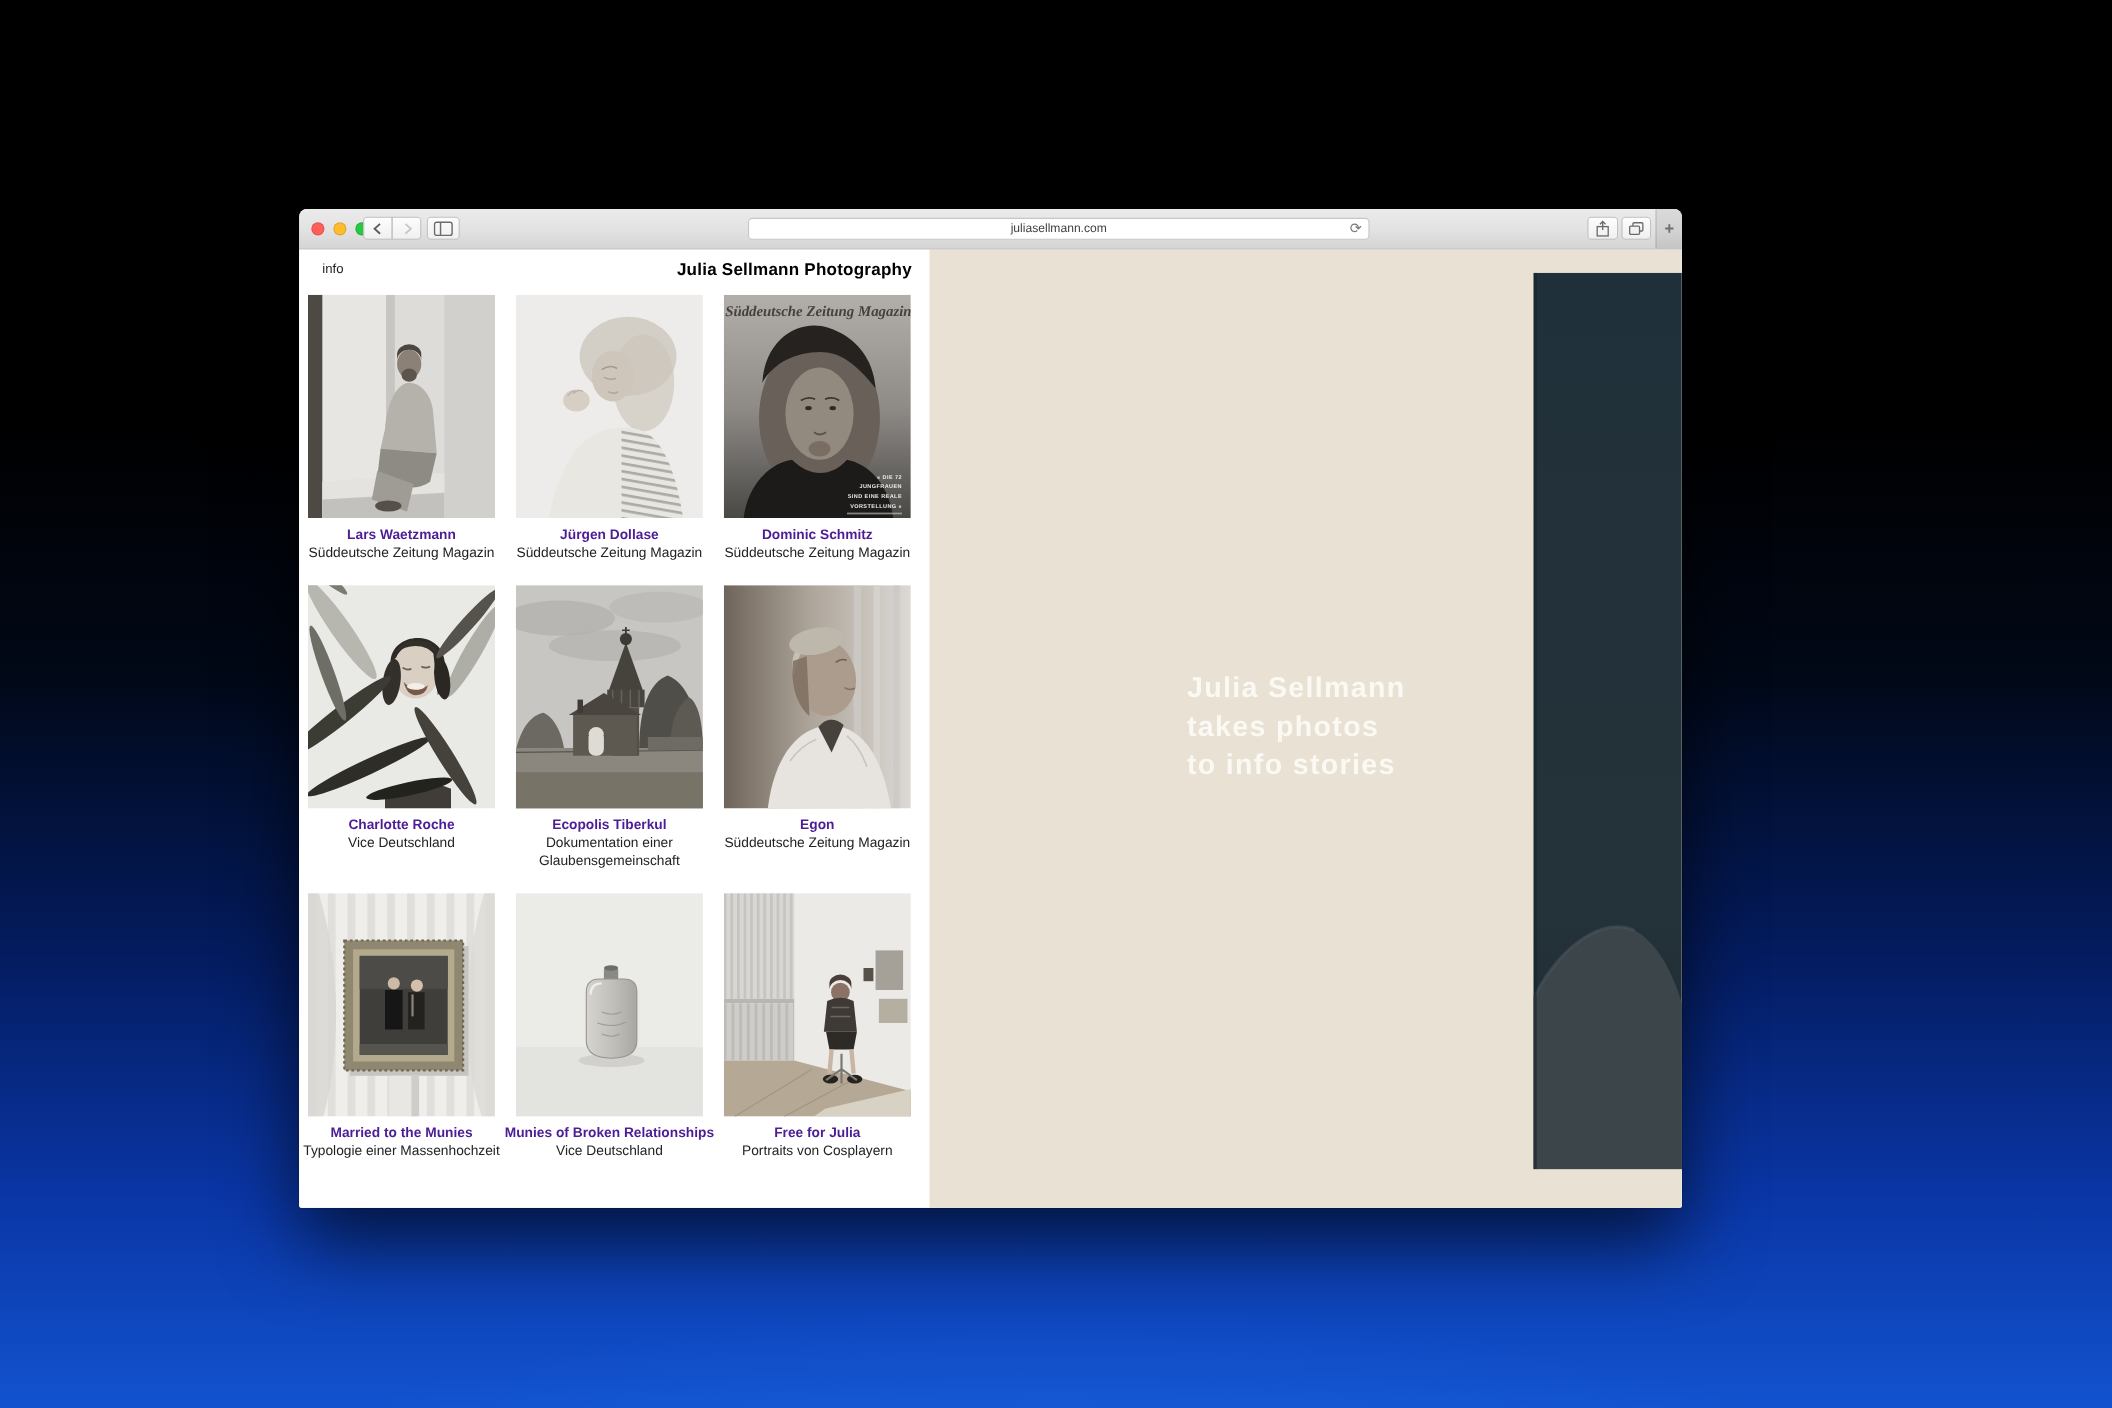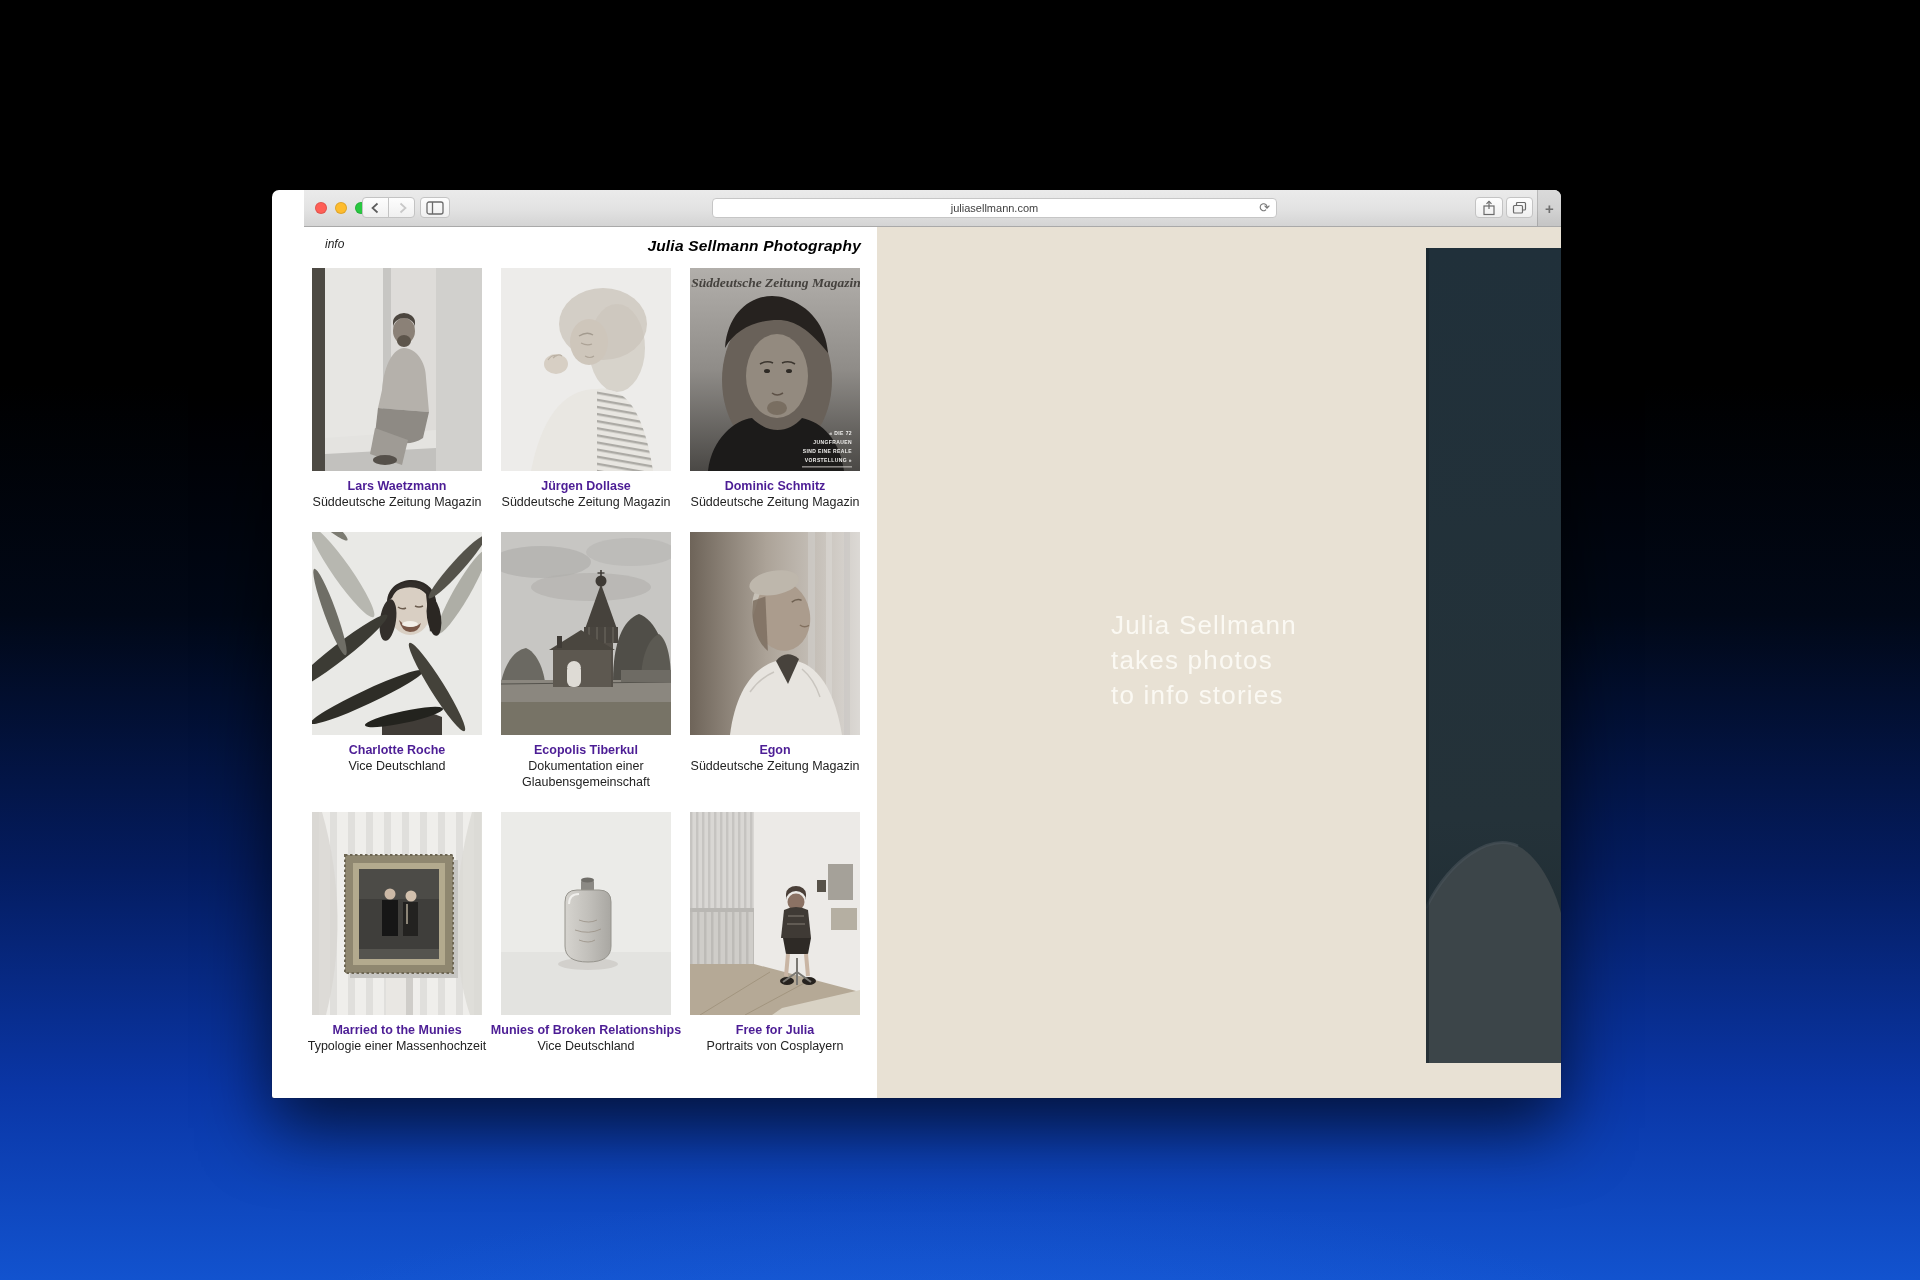--- a/index.html
+++ b/index.html
@@ -8,21 +8,20 @@
     font-family:"Liberation Sans","DejaVu Sans",sans-serif;
     background:
       radial-gradient(ellipse 1400px 500px at 50% 118%, rgba(40,110,235,.55), rgba(0,0,0,0) 65%),
       linear-gradient(180deg,#000 0%,#000 30%,#010817 48%,#041c60 68%,#0a36a6 85%,#1253cf 100%);
   }
   .window{
     position:absolute;left:272px;top:190px;width:1257px;height:908px;
     border-radius:7px 7px 2px 2px;overflow:hidden;
     box-shadow:0 30px 70px rgba(0,0,0,.65), 0 0 1px rgba(0,0,0,.9);
     background:#fff;
-    padding-left:32px;
   }
   
   .titlebar{
     position:relative;height:36px;
     background:linear-gradient(180deg,#ebebeb 0%,#e2e2e2 55%,#d4d4d4 100%);
     border-bottom:1px solid #a9a9a9;
   }
   .tl{position:absolute;top:12px;width:12px;height:12px;border-radius:50%;}
   .tl.red{left:11px;background:#ff5f57;box-shadow:inset 0 0 0 1px rgba(0,0,0,.12);}
   .tl.yellow{left:31px;background:#febc2e;box-shadow:inset 0 0 0 1px rgba(0,0,0,.12);}
@@ -53,39 +52,39 @@
     position:absolute;right:0;top:0;bottom:0;width:23px;
     background:rgba(0,0,0,.07);border-left:1px solid rgba(0,0,0,.14);
     display:flex;align-items:center;justify-content:center;
     color:#6f6f6f;font-size:15px;font-weight:bold;
   }
   
   .content{position:relative;display:flex;height:871px;background:#fff;}
   .left-panel{width:573px;flex:0 0 573px;background:#fff;}
   .page-header{
     box-sizing:border-box;height:41px;padding:10px 16px 0 21px;
-    display:flex;justify-content:space-between;align-items:flex-start;font-style:italic;
+    display:flex;justify-content:space-between;align-items:flex-start;
   }
   .info-link{font-size:12px;color:#1f1f1f;cursor:pointer;}
   .site-title{font-size:15.5px;font-weight:bold;color:#000000;letter-spacing:.2px;}
   .grid{
     display:grid;grid-template-columns:repeat(3,170px);
     column-gap:19px;row-gap:22px;padding-left:8px;
   }
   .cell{width:170px;}
   .thumb{width:170px;height:203px;display:block;cursor:pointer;}
   .thumb svg{display:block;}
   .cap{width:192px;margin:7px 0 0 -11px;text-align:center;}
   .cap .t{font-size:12.5px;line-height:16px;font-weight:bold;color:#4c1d95;}
   .cap .s{font-size:12.5px;line-height:16px;color:#232323;}
   
   .right-panel{position:relative;flex:1;background:#e8e1d4;}
   .tagline{
     position:absolute;left:234px;top:381px;
-    font-size:26px;line-height:35px;font-weight:normal;letter-spacing:1.2px;
+    font-size:26px;line-height:35px;font-weight:bold;letter-spacing:1.2px;
     color:#fbf9f3;
   }
   .hero{
     position:absolute;right:0;top:21px;width:135px;height:815px;
   }
   .hero svg{display:block;}
 </style>
 </head>
 <body>
 

